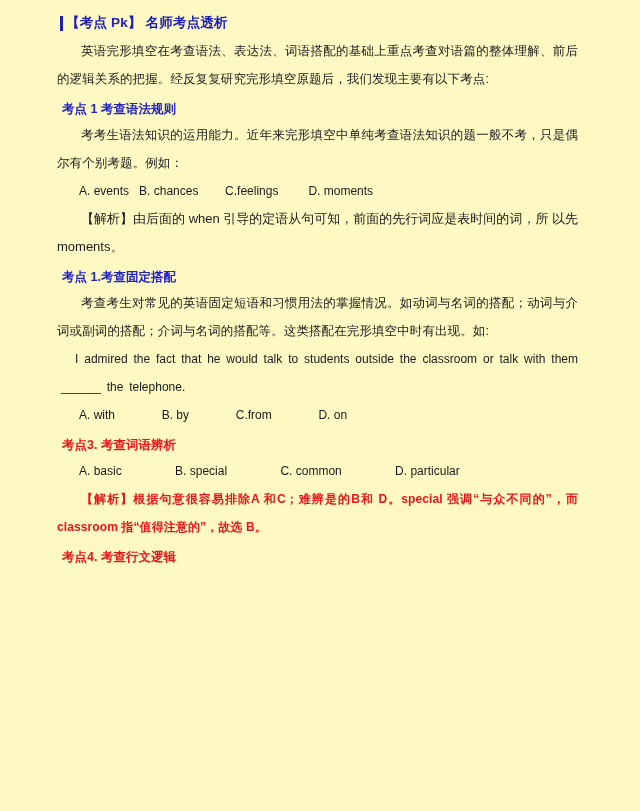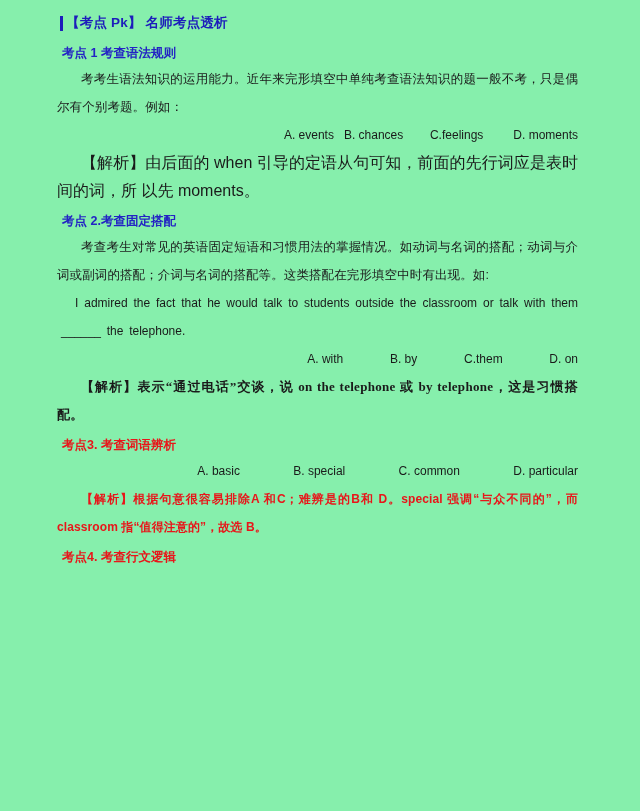--- a/index.html
+++ b/index.html
@@ -11,21 +11,21 @@
     width: 640px;
     height: 811px;
     overflow: hidden;
     font-family: "Liberation Sans", "DejaVu Sans", sans-serif;
     color: #1a1a1a;
   }
   .page {
     position: relative;
     width: 640px;
     height: 811px;
-    background: #86efac;
+    background: #fef9c3;
     box-sizing: border-box;
     padding: 0 62px 0 57px;
   }
 
   
   .doc-title {
     display: flex;
     align-items: center;
     font-size: 13.5px;
     font-weight: bold;
@@ -86,26 +86,25 @@
     word-spacing: 2.4px;
   }
 
   .opts {
     font-size: 12px;
     line-height: 28px;
     margin: 0;
     padding: 0 0 0 22px;
     color: #1a1a1a;
     white-space: pre;
-    text-align: right;
   }
 
   
   .jiexi {
-    font-size: 16px;
+    font-size: 13px;
     line-height: 28px;
     margin: 0;
     padding: 0;
     text-indent: 24px;
     text-align: justify;
     text-justify: inter-ideograph;
     color: #1a1a1a;
   }
   .jiexi.bold {
     font-weight: bold;
@@ -122,31 +121,31 @@
 </style>
 </head>
 <body>
 
 <div class="page">
 
   <h1 class="doc-title">
     <span class="title-bar"></span><span>【考点 Pk】 名师考点透析</span>
   </h1>
 
+  <p class="para">英语完形填空在考查语法、表达法、词语搭配的基础上重点考查对语篇的整体理解、前后的逻辑关系的把握。经反复复研究完形填空原题后，我们发现主要有以下考点:</p>
 
   <h2 class="kp-head" style="color: rgb(35, 35, 196);">考点 1 考查语法规则</h2>
   <p class="para">考考生语法知识的运用能力。近年来完形填空中单纯考查语法知识的题一般不考，只是偶尔有个别考题。例如：</p>
   <p class="opts">A. events   B. chances        C.feelings         D. moments</p>
   <p class="jiexi"><span>【解析】</span><span>由后面的 when 引导的定语从句可知，前面的先行词应是表时间的词，所 以先 moments。</span></p>
 
-  <h2 class="kp-head" style="color: rgb(35, 35, 196);">考点 2.考查固定搭配</h2>
+  <h2 class="kp-head" style="color: rgb(35, 35, 196);">考点 1.考查固定搭配</h2>
   <p class="para">考查考生对常见的英语固定短语和习惯用法的掌握情况。如动词与名词的搭配；动词与介词或副词的搭配；介词与名词的搭配等。这类搭配在完形填空中时有出现。如:</p>
   <p class="eng justify-spread">I admired the fact that he would talk to students outside the classroom or talk with them ______ the telephone.</p>
-  <p class="opts">A. with              B. by              C.them              D. on</p>
-  <p class="jiexi bold"><span>【解析】</span><span>表示“通过电话”交谈，说 on the telephone 或 by telephone，这是习惯搭配。</span></p>
+  <p class="opts">A. with              B. by              C.from              D. on</p>
 
   <h2 class="kp-head red" style="color: rgb(232, 22, 26);">考点3. 考查词语辨析</h2>
   <p class="opts">A. basic                B. special                C. common                D. particular</p>
   <p class="jiexi red"><span>【解析】</span><span>根据句意很容易排除A 和C；难辨是的B和 D。special 强调“与众不同的”，而 classroom 指“值得注意的”，故选 B。</span></p>
 
   <h2 class="kp-head red" style="color: rgb(232, 22, 26);">考点4. 考查行文逻辑</h2>
 
 </div>
 
 </body></html>

